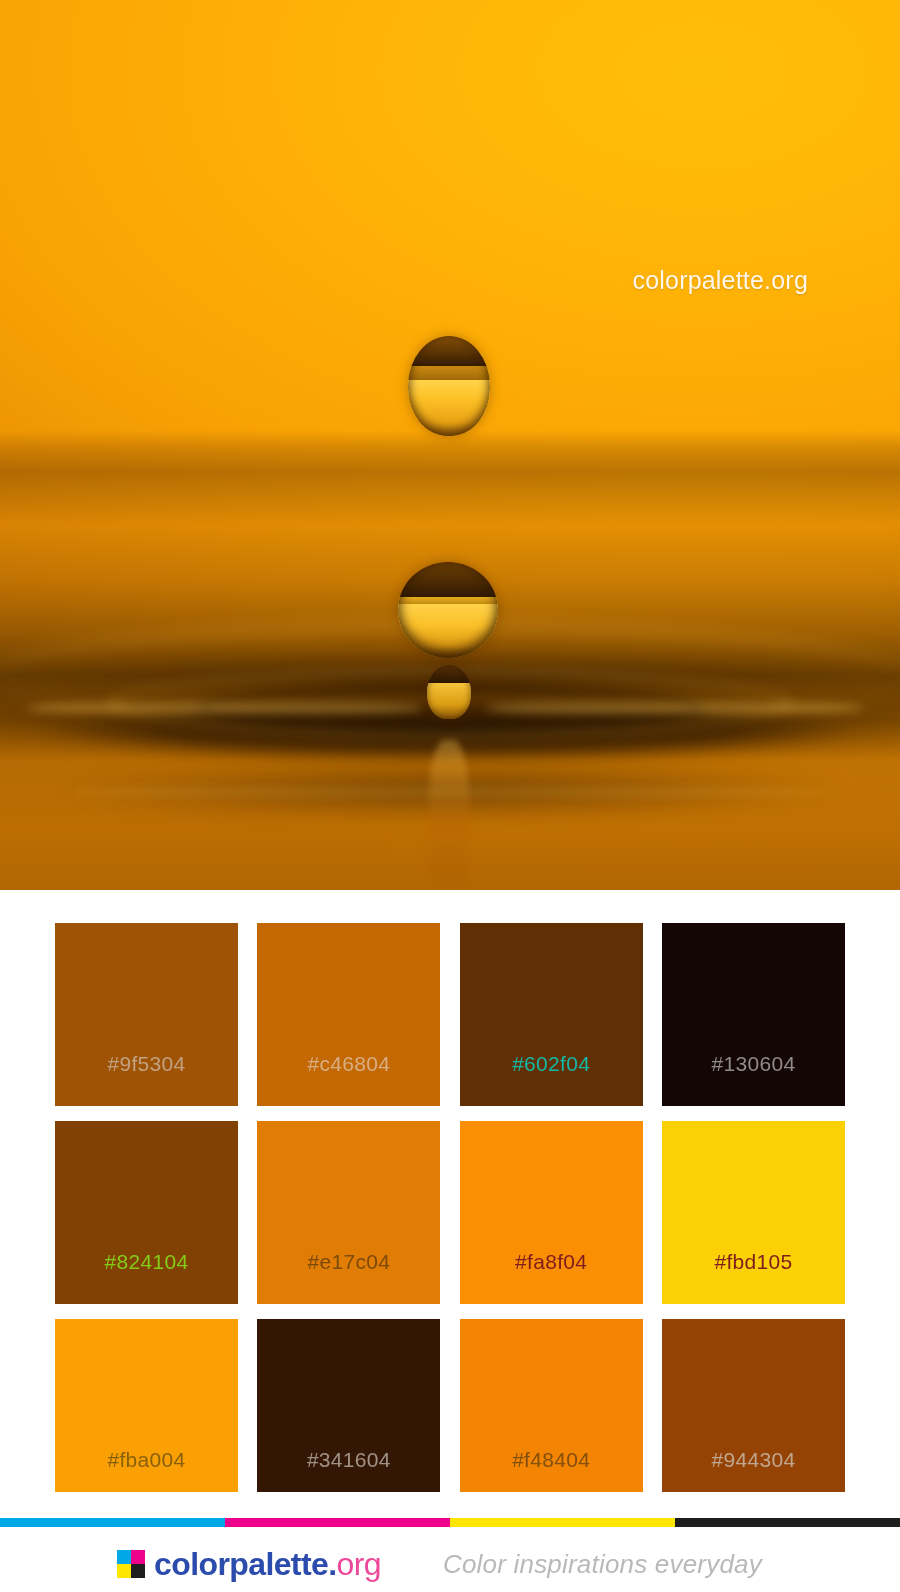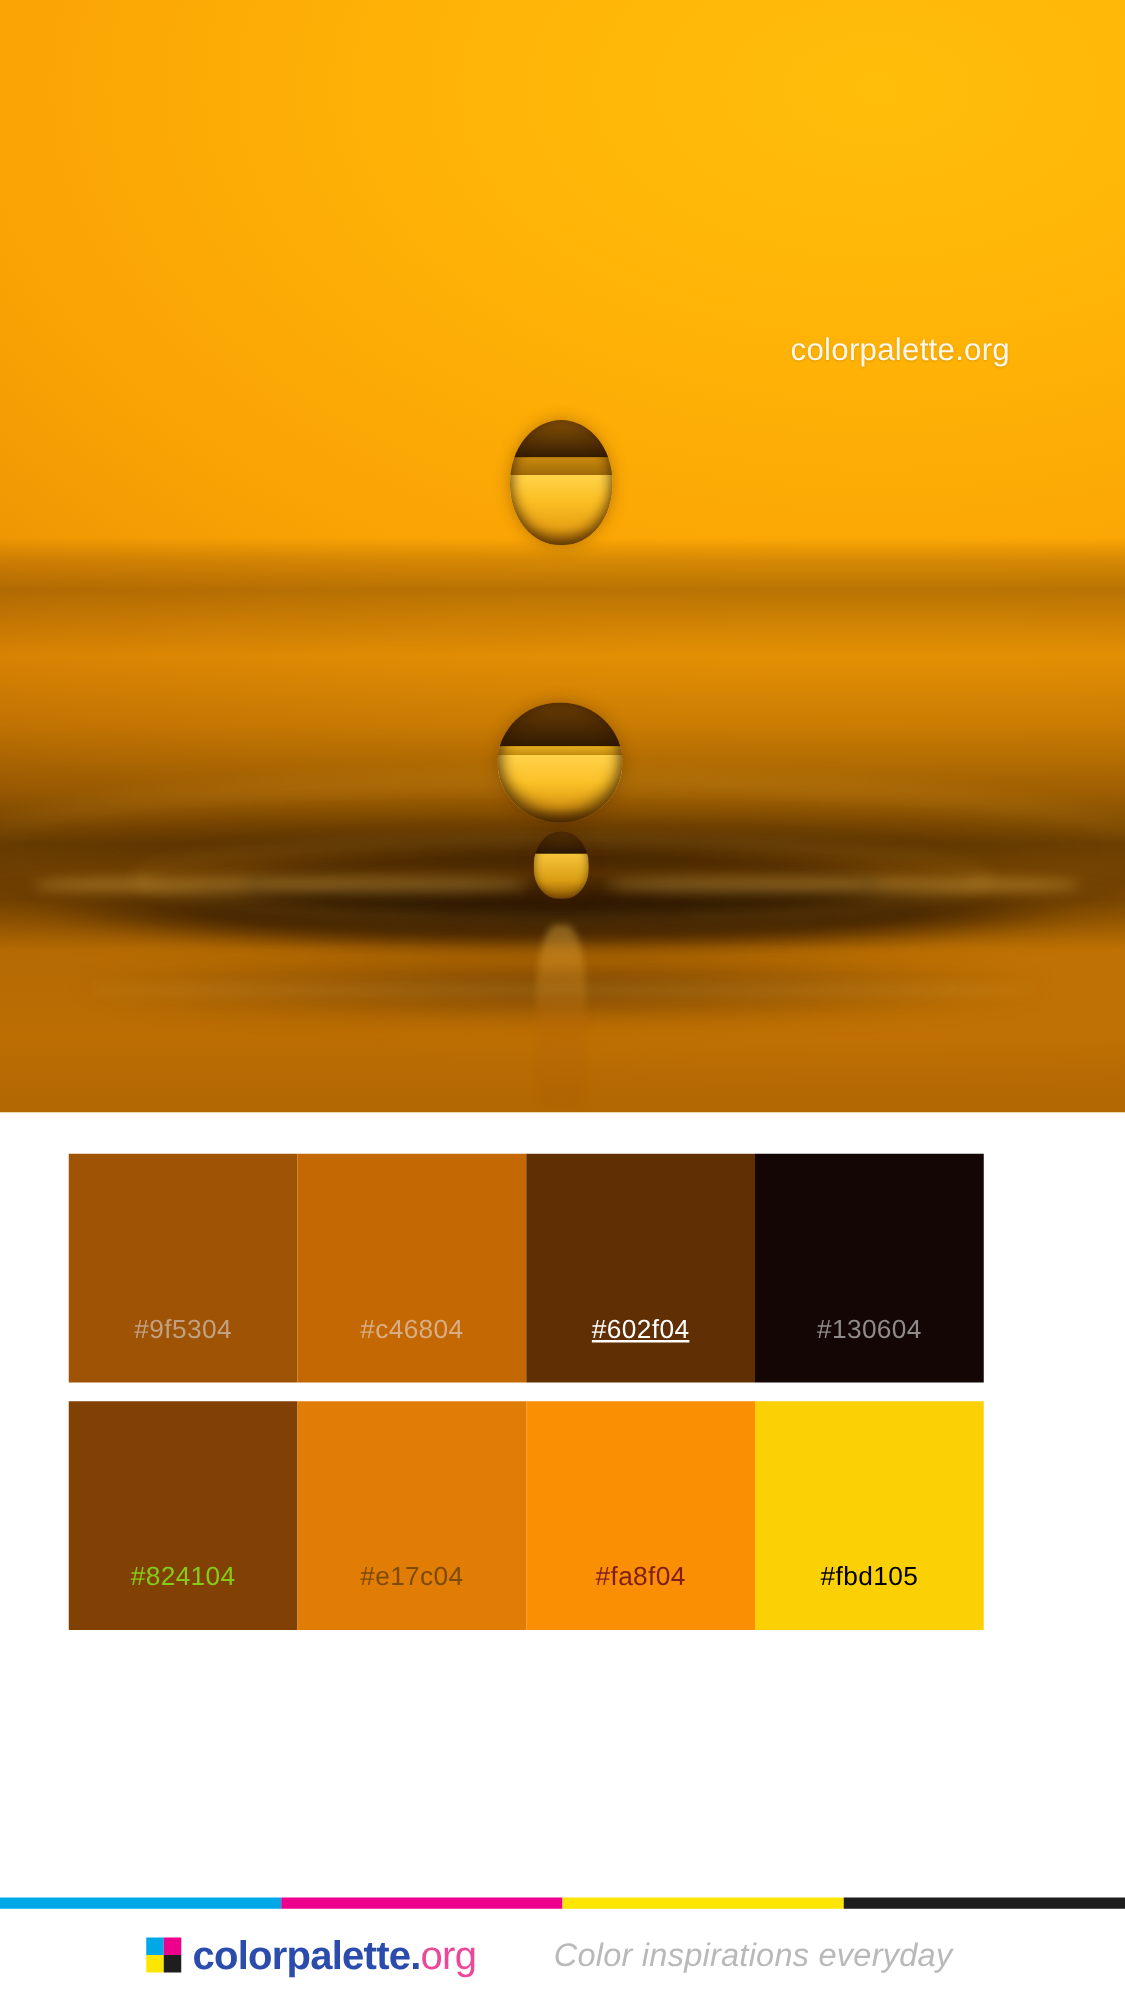--- a/index.html
+++ b/index.html
@@ -143,21 +143,21 @@
     text-shadow:0 1px 2px rgba(120,70,0,0.25);
   }
 
   
   .palette {
     position:absolute; left:0; top:890px;
     width:900px; height:602px;
     background:#fff;
     padding:33px 55px 0 55px;
   }
-  .swatch-row { display:flex; gap:0; margin-bottom:15px; }
+  .swatch-row { display:flex; gap:0; margin-bottom:15px;justify-content:space-between; }
   .swatch {
     width:183px; height:183px;
     position:relative;
     display:flex; align-items:flex-end; justify-content:center;
     padding-bottom:30px;
   }
   .swatch .hexlabel {
     font-size:21px;
     letter-spacing:0.3px;
   }
@@ -239,38 +239,52 @@
 
   <div class="palette">
     <div class="swatch-row">
       <div class="swatch" style="background: rgb(159, 83, 4);">
           <span class="hexlabel" style="color: rgb(194, 161, 131);">#9f5304</span>
         </div>
       <div class="swatch" style="background: rgb(196, 104, 4);">
           <span class="hexlabel" style="color: rgb(216, 174, 132);">#c46804</span>
         </div>
       <div class="swatch" style="background: rgb(96, 47, 4);">
-          <span class="hexlabel" style="color: #ffffff; text-decoration: underline;">#602f04</span>
+          <span class="hexlabel" style="color: #14b8a6;">#602f04</span>
         </div>
       <div class="swatch" style="background: rgb(19, 6, 4);">
           <span class="hexlabel" style="color: rgb(143, 139, 138);">#130604</span>
         </div>
     </div>
     <div class="swatch-row">
       <div class="swatch" style="background: rgb(130, 65, 4);">
           <span class="hexlabel" style="color: #84cc16;">#824104</span>
         </div>
       <div class="swatch" style="background: rgb(225, 124, 4);">
           <span class="hexlabel" style="color: rgb(124, 74, 10);">#e17c04</span>
         </div>
       <div class="swatch" style="background: rgb(250, 143, 4);">
           <span class="hexlabel" style="color: #7f1d1d;">#fa8f04</span>
         </div>
       <div class="swatch" style="background: rgb(251, 209, 5);">
-          <span class="hexlabel" style="color: #000000;">#fbd105</span>
+          <span class="hexlabel" style="color: #7f1d1d;">#fbd105</span>
+        </div>
+    </div>
+    <div class="swatch-row">
+      <div class="swatch" style="background: rgb(251, 160, 4);">
+          <span class="hexlabel" style="color: rgb(135, 96, 11);">#fba004</span>
+        </div>
+      <div class="swatch" style="background: rgb(52, 22, 4);">
+          <span class="hexlabel" style="color: rgb(160, 146, 135);">#341604</span>
+        </div>
+      <div class="swatch" style="background: rgb(244, 132, 4);">
+          <span class="hexlabel" style="color: rgb(130, 80, 10);">#f48404</span>
+        </div>
+      <div class="swatch" style="background: rgb(148, 67, 4);">
+          <span class="hexlabel" style="color: rgb(192, 166, 142);">#944304</span>
         </div>
     </div>
   </div>
 
   <div class="footer">
     <div class="cmyk-bar">
       <span class="c-cyan" style="background: rgb(0, 168, 232);"></span>
       <span class="c-magenta" style="background: rgb(236, 0, 140);"></span>
       <span class="c-yellow" style="background: rgb(255, 230, 0);"></span>
       <span class="c-black" style="background: rgb(30, 30, 30);"></span>

